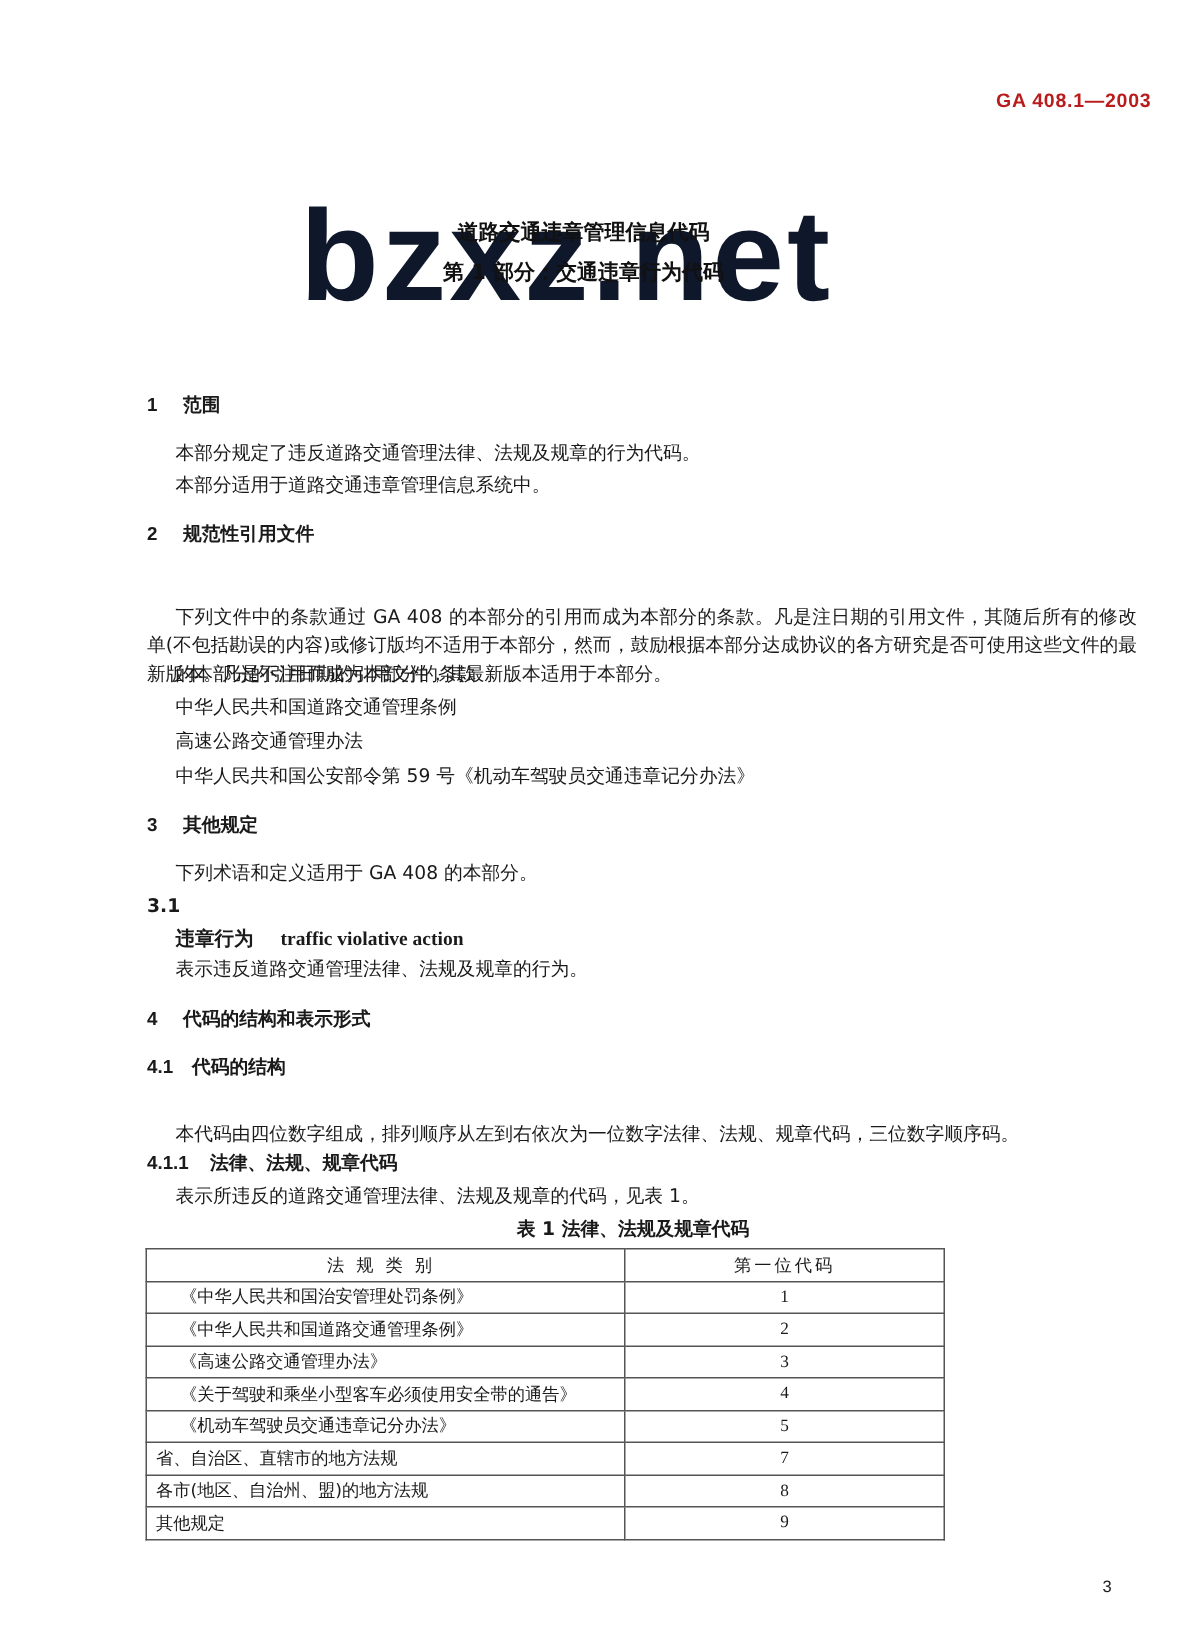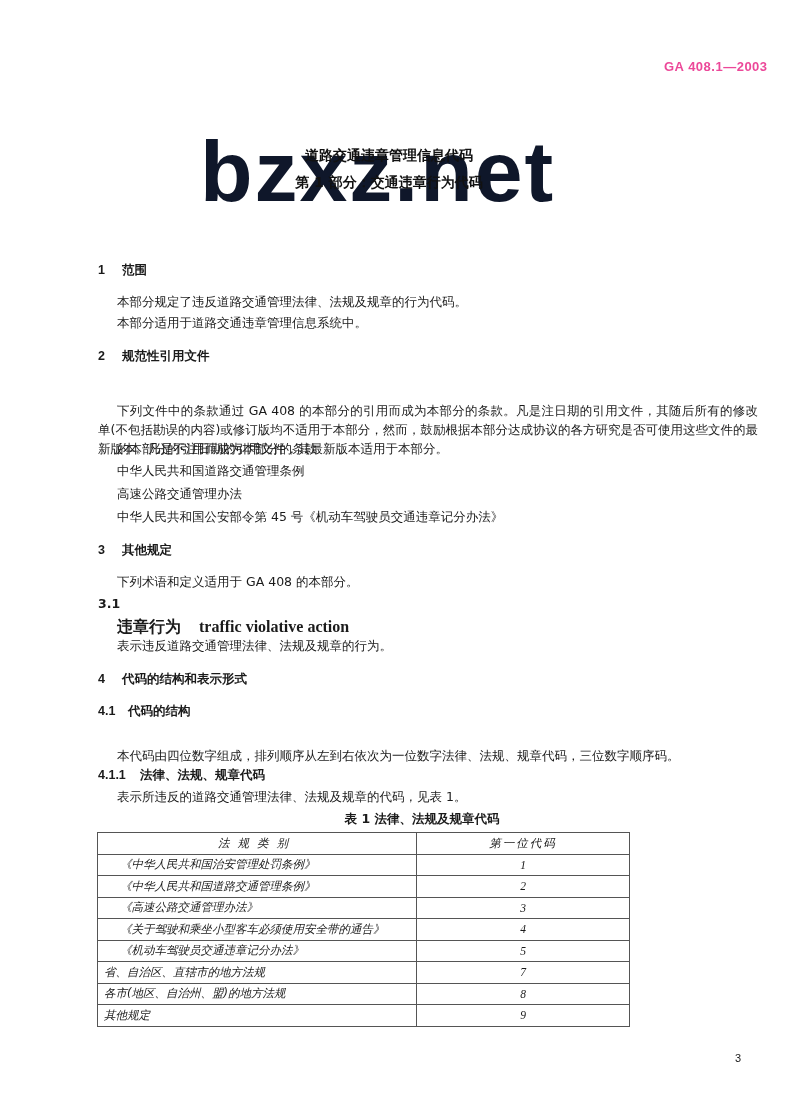--- a/index.html
+++ b/index.html
@@ -3,45 +3,45 @@
 <meta charset="utf-8">
 <style>
   html, body { margin: 0; padding: 0; background: #ffffff; }
   body {
     width: 800px; height: 1093px; position: relative; overflow: hidden;
     font-family: "DejaVu Sans", sans-serif; color: #1a1a1a;
   }
   .std-no {
     position: absolute; left: 664px; top: 59px;
     font-family: "Liberation Sans", sans-serif; font-weight: bold;
-    font-size: 13px; letter-spacing: 0.5px; color: #ec4899;
+    font-size: 13px; letter-spacing: 0.5px; color: #b91c1c;
   }
   .watermark {
     position: absolute; left: 200px; top: 128px;
     font-family: "Liberation Sans", sans-serif; font-weight: bold;
     font-size: 86px; color: #0f172a; letter-spacing: 2px; line-height: 1;
     z-index: 0; user-select: none;
   }
   .title {
     position: absolute; left: 0; width: 728px; top: 142px; text-align: center;
     font-weight: bold; font-size: 14px; line-height: 27px; z-index: 1;
     color: #111;
   }
   .title div { padding-left: 50px; }
   .h1 { position: absolute; left: 98px; font-weight: bold; font-size: 12.5px; }
   .h1 .num { display: inline-block; width: 24px; font-family: "Liberation Sans", sans-serif; }
   .p { position: absolute; left: 117px; font-size: 12.5px; white-space: nowrap; }
   .pfull { position: absolute; left: 98px; width: 660px; font-size: 12.5px; line-height: 19px; text-indent: 19px; text-align: justify; margin-top: 24px; }
-  .term { position: absolute; left: 117px; font-weight: bold; font-size: 16px; }
+  .term { position: absolute; left: 117px; font-weight: bold; font-size: 13px; }
   .term .en { font-family: "Liberation Serif", serif; margin-left: 18px; }
   .caption { position: absolute; left: 0; width: 800px; text-align: center; top: 811px; font-weight: bold; font-size: 12.5px; padding-left: 44px; box-sizing: border-box; }
   table.t1 {
     position: absolute; left: 97px; top: 832px; width: 533px;
     border-collapse: collapse; font-size: 11.5px; z-index: 1;
-    border-top: 1.5px solid #333; border-bottom: 1.5px solid #333; font-style: italic;
+    border-top: 1.5px solid #333; border-bottom: 1.5px solid #333;
   }
   table.t1 td, table.t1 th {
     border: 1px solid #555; height: 20.5px; padding: 0 6px; font-weight: normal;
   }
   table.t1 th { text-align: center; letter-spacing: 8px; }
   table.t1 th.code-h { letter-spacing: 2px; }
   table.t1 td.code { text-align: center; width: 200px; font-family: "Liberation Serif", serif; }
   table.t1 td.name { padding-left: 22px; }
   .page-no { position: absolute; left: 735px; top: 1052px; font-size: 11px; font-family: "Liberation Sans", sans-serif; }
 </style>
@@ -63,21 +63,21 @@
 <div class="p" style="top:294px">本部分规定了违反道路交通管理法律、法规及规章的行为代码。</div>
 <div class="p" style="top:315px">本部分适用于道路交通违章管理信息系统中。</div>
 
 <div class="h1" style="top:348px">
   <span class="num">2</span><span>规范性引用文件</span>
 </div>
 <div class="pfull" style="top:377px">下列文件中的条款通过 GA 408 的本部分的引用而成为本部分的条款。凡是注日期的引用文件，其随后所有的修改单(不包括勘误的内容)或修订版均不适用于本部分，然而，鼓励根据本部分达成协议的各方研究是否可使用这些文件的最新版本。凡是不注日期的引用文件，其最新版本适用于本部分。</div>
 <div class="p" style="top:441px">的本部分的引用而成为本部分的条款</div>
 <div class="p" style="top:463px">中华人民共和国道路交通管理条例</div>
 <div class="p" style="top:486px">高速公路交通管理办法</div>
-<div class="p" style="top:509px">中华人民共和国公安部令第 45 号《机动车驾驶员交通违章记分办法》</div>
+<div class="p" style="top:509px">中华人民共和国公安部令第 59 号《机动车驾驶员交通违章记分办法》</div>
 
 <div class="h1" style="top:542px">
   <span class="num">3</span><span>其他规定</span>
 </div>
 <div class="p" style="top:574px">下列术语和定义适用于 GA 408 的本部分。</div>
 <div class="h1" style="top:596px">3.1</div>
 <div class="term" style="top:617px">
   <span>违章行为</span><span class="en">traffic violative action</span>
 </div>
 <div class="p" style="top:638px">表示违反道路交通管理法律、法规及规章的行为。</div>

